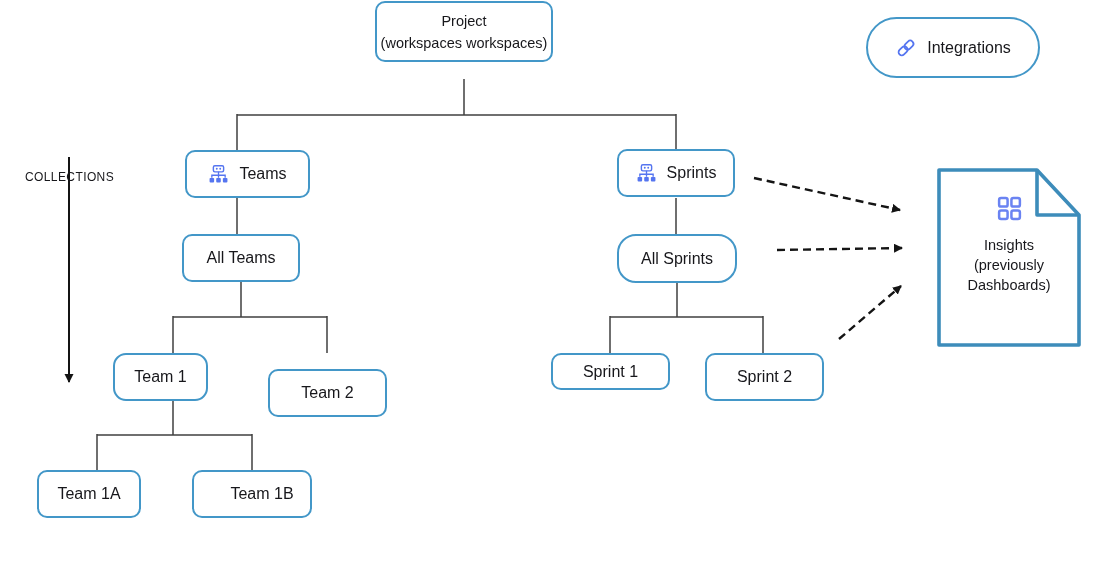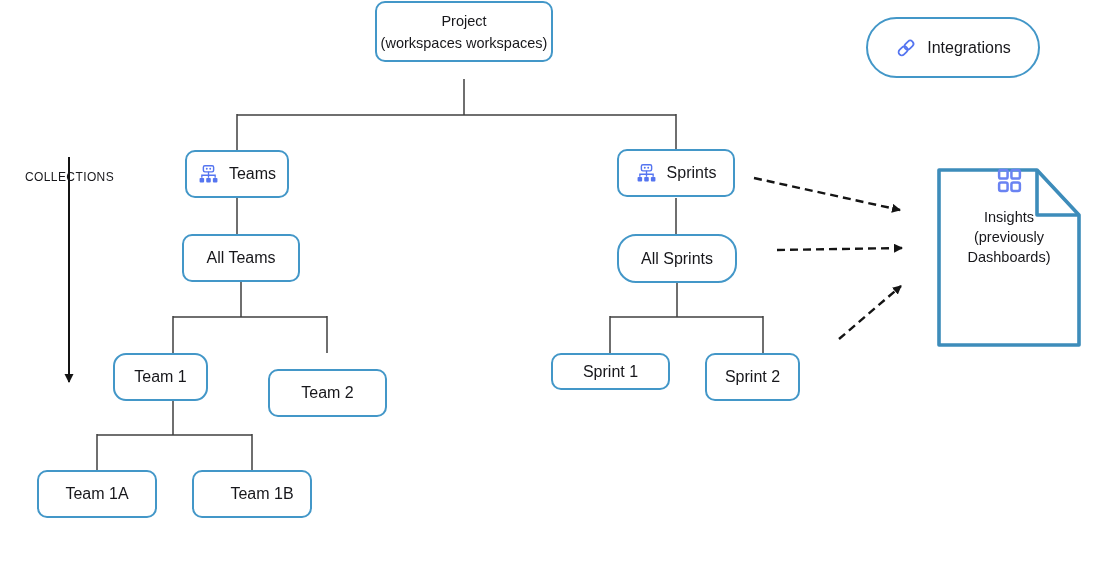--- a/index.html
+++ b/index.html
@@ -47,20 +47,21 @@
     font-size:12px;letter-spacing:0.4px;margin-top:48px;
   }
 
   .doc{
     position:absolute;left:937px;top:168px;width:144px;height:179px;
   }
   .doc .page{position:absolute;left:0;top:0;}
   .doc .doc-content{
     position:relative;
     display:flex;flex-direction:column;align-items:center;
+    padding-top:28px;
     width:100%;
   }
   .doc .doc-text{
     margin-top:10px;
     font-size:14.5px;line-height:20px;text-align:center;
   }
 </style>
 </head>
 <body>
 
@@ -101,21 +102,21 @@
     <line class="solid-arrow" x1="69" y1="157" x2="69" y2="382" marker-end="url(#ah)"></line>
   </svg>
 
   <div class="collections">COLLECTIONS</div>
 
   <div class="node two-line" style="left:375px;top:1px;width:178px;height:61px;">
     <div>Project</div>
     <div>(workspaces workspaces)</div>
   </div>
 
-  <div class="node" style="left:185px;top:150px;width:104px;height:48px;">
+  <div class="node" style="left:185px;top:150px;width:125px;height:48px;">
     <span class="nicon">
       <svg width="21" height="19" viewBox="0 0 22 20" fill="none">
         <rect x="5.6" y="0.8" width="10.8" height="6.4" rx="1.6" stroke="#5575f0" stroke-width="1.5"></rect>
         <circle cx="9.2" cy="4" r="1" fill="#5575f0"></circle>
         <circle cx="12.8" cy="4" r="1" fill="#5575f0"></circle>
         <path d="M11 7.2 V10.8 M4 13.4 V10.8 H18 V13.4 M11 10.8 V13.4" stroke="#5575f0" stroke-width="1.4"></path>
         <rect x="1.6" y="13.6" width="4.8" height="4.8" rx="1" fill="#5575f0"></rect>
         <rect x="8.6" y="13.6" width="4.8" height="4.8" rx="1" fill="#5575f0"></rect>
         <rect x="15.6" y="13.6" width="4.8" height="4.8" rx="1" fill="#5575f0"></rect>
       </svg>
@@ -146,31 +147,31 @@
     <span>All Sprints</span>
   </div>
 
   <div class="node" style="left:113px;top:353px;width:95px;height:48px;border-radius:13px;">
     <span>Team 1</span>
   </div>
   <div class="node" style="left:268px;top:353px;width:119px;height:48px;margin-top:16px;">
     <span>Team 2</span>
   </div>
 
-  <div class="node" style="left:37px;top:470px;width:120px;height:48px;">
+  <div class="node" style="left:37px;top:470px;width:104px;height:48px;">
     <span>Team 1A</span>
   </div>
   <div class="node" style="left:192px;top:470px;width:120px;height:48px;padding-left:20px;">
     <span>Team 1B</span>
   </div>
 
   <div class="node" style="left:551px;top:353px;width:119px;height:37px;">
     <span>Sprint 1</span>
   </div>
-  <div class="node" style="left:705px;top:353px;width:95px;height:48px;">
+  <div class="node" style="left:705px;top:353px;width:119px;height:48px;">
     <span>Sprint 2</span>
   </div>
 
   <div class="node pill" style="left:866px;top:17px;width:174px;height:61px;">
     <span class="nicon">
       <svg width="22" height="22" viewBox="0 0 24 24" fill="none">
         <g transform="rotate(-45 12 12)">
           <rect x="2" y="8.5" width="11" height="7" rx="3.5" stroke="#5575f0" stroke-width="1.9"></rect>
           <rect x="11" y="8.5" width="11" height="7" rx="3.5" stroke="#5575f0" stroke-width="1.9"></rect>
         </g>

